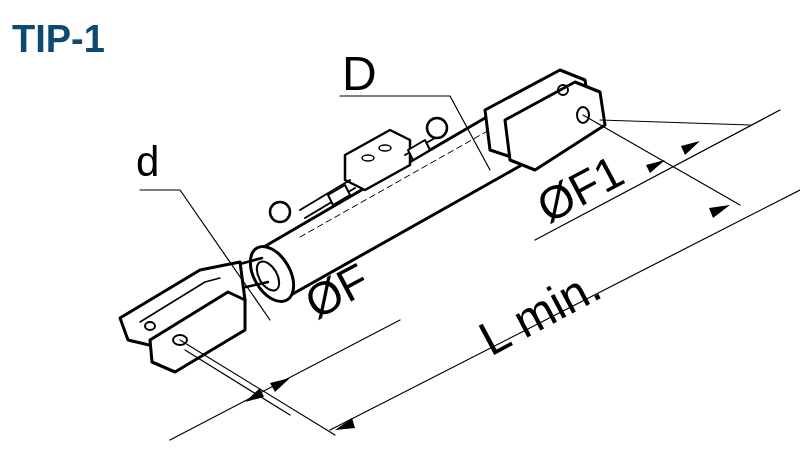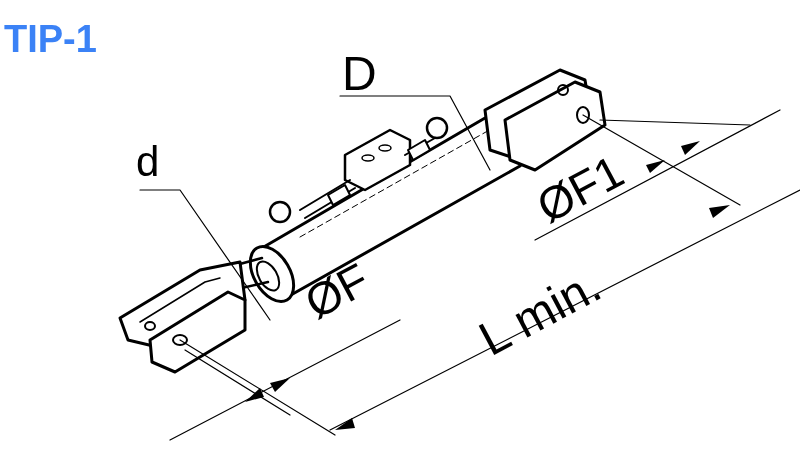--- a/index.html
+++ b/index.html
@@ -1,17 +1,17 @@
 <!DOCTYPE html>
 <html><head>
 <meta charset="utf-8">
 <style>
   html,body{margin:0;padding:0;background:#fff;}
   body{width:800px;height:450px;position:relative;overflow:hidden;font-family:"Liberation Sans",sans-serif;}
-  .title{position:absolute;left:4px;top:18px;font-size:38px;font-weight:bold;color:#3b82f6;letter-spacing:0px;}
+  .title{position:absolute;left:12px;top:18px;font-size:38px;font-weight:bold;color:#0c4a6e;letter-spacing:0px;}
   svg{position:absolute;left:0;top:0;}
   .lbl{position:absolute;color:#000;font-family:"Liberation Sans",sans-serif;}
 </style>
 </head>
 <body>
 
 <div class="title">TIP-1</div>
 
 <svg width="800" height="450" viewBox="0 0 800 450">
   <g stroke="#000" fill="none" stroke-linecap="round" stroke-linejoin="round">

